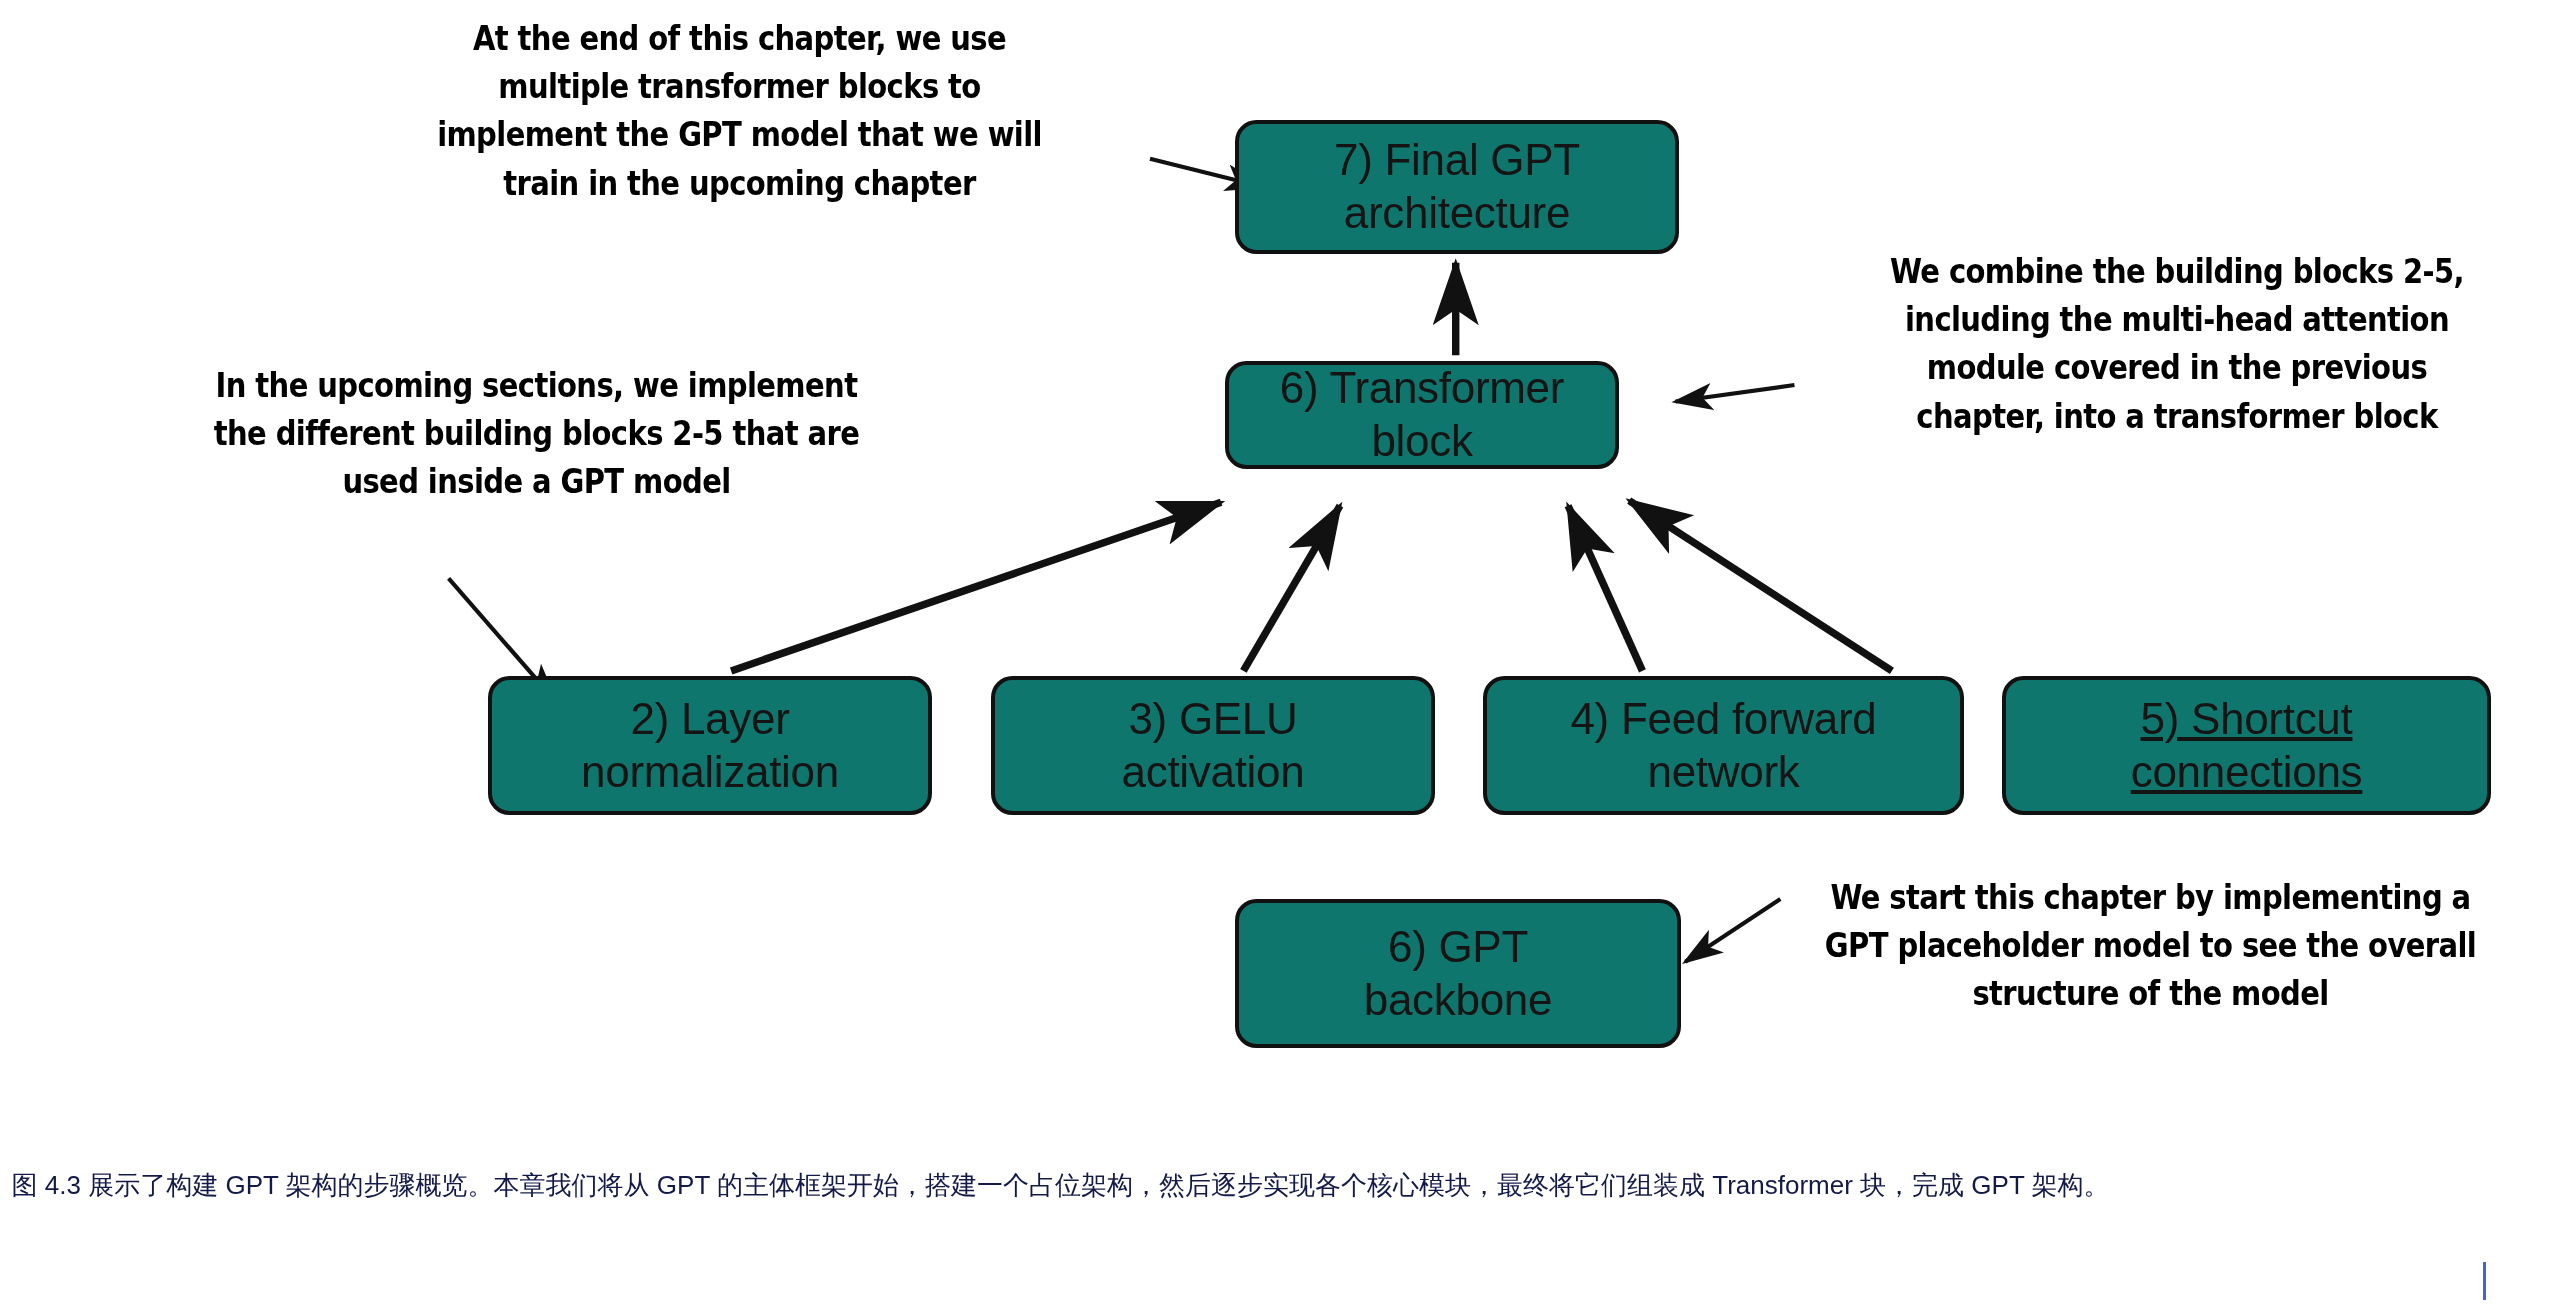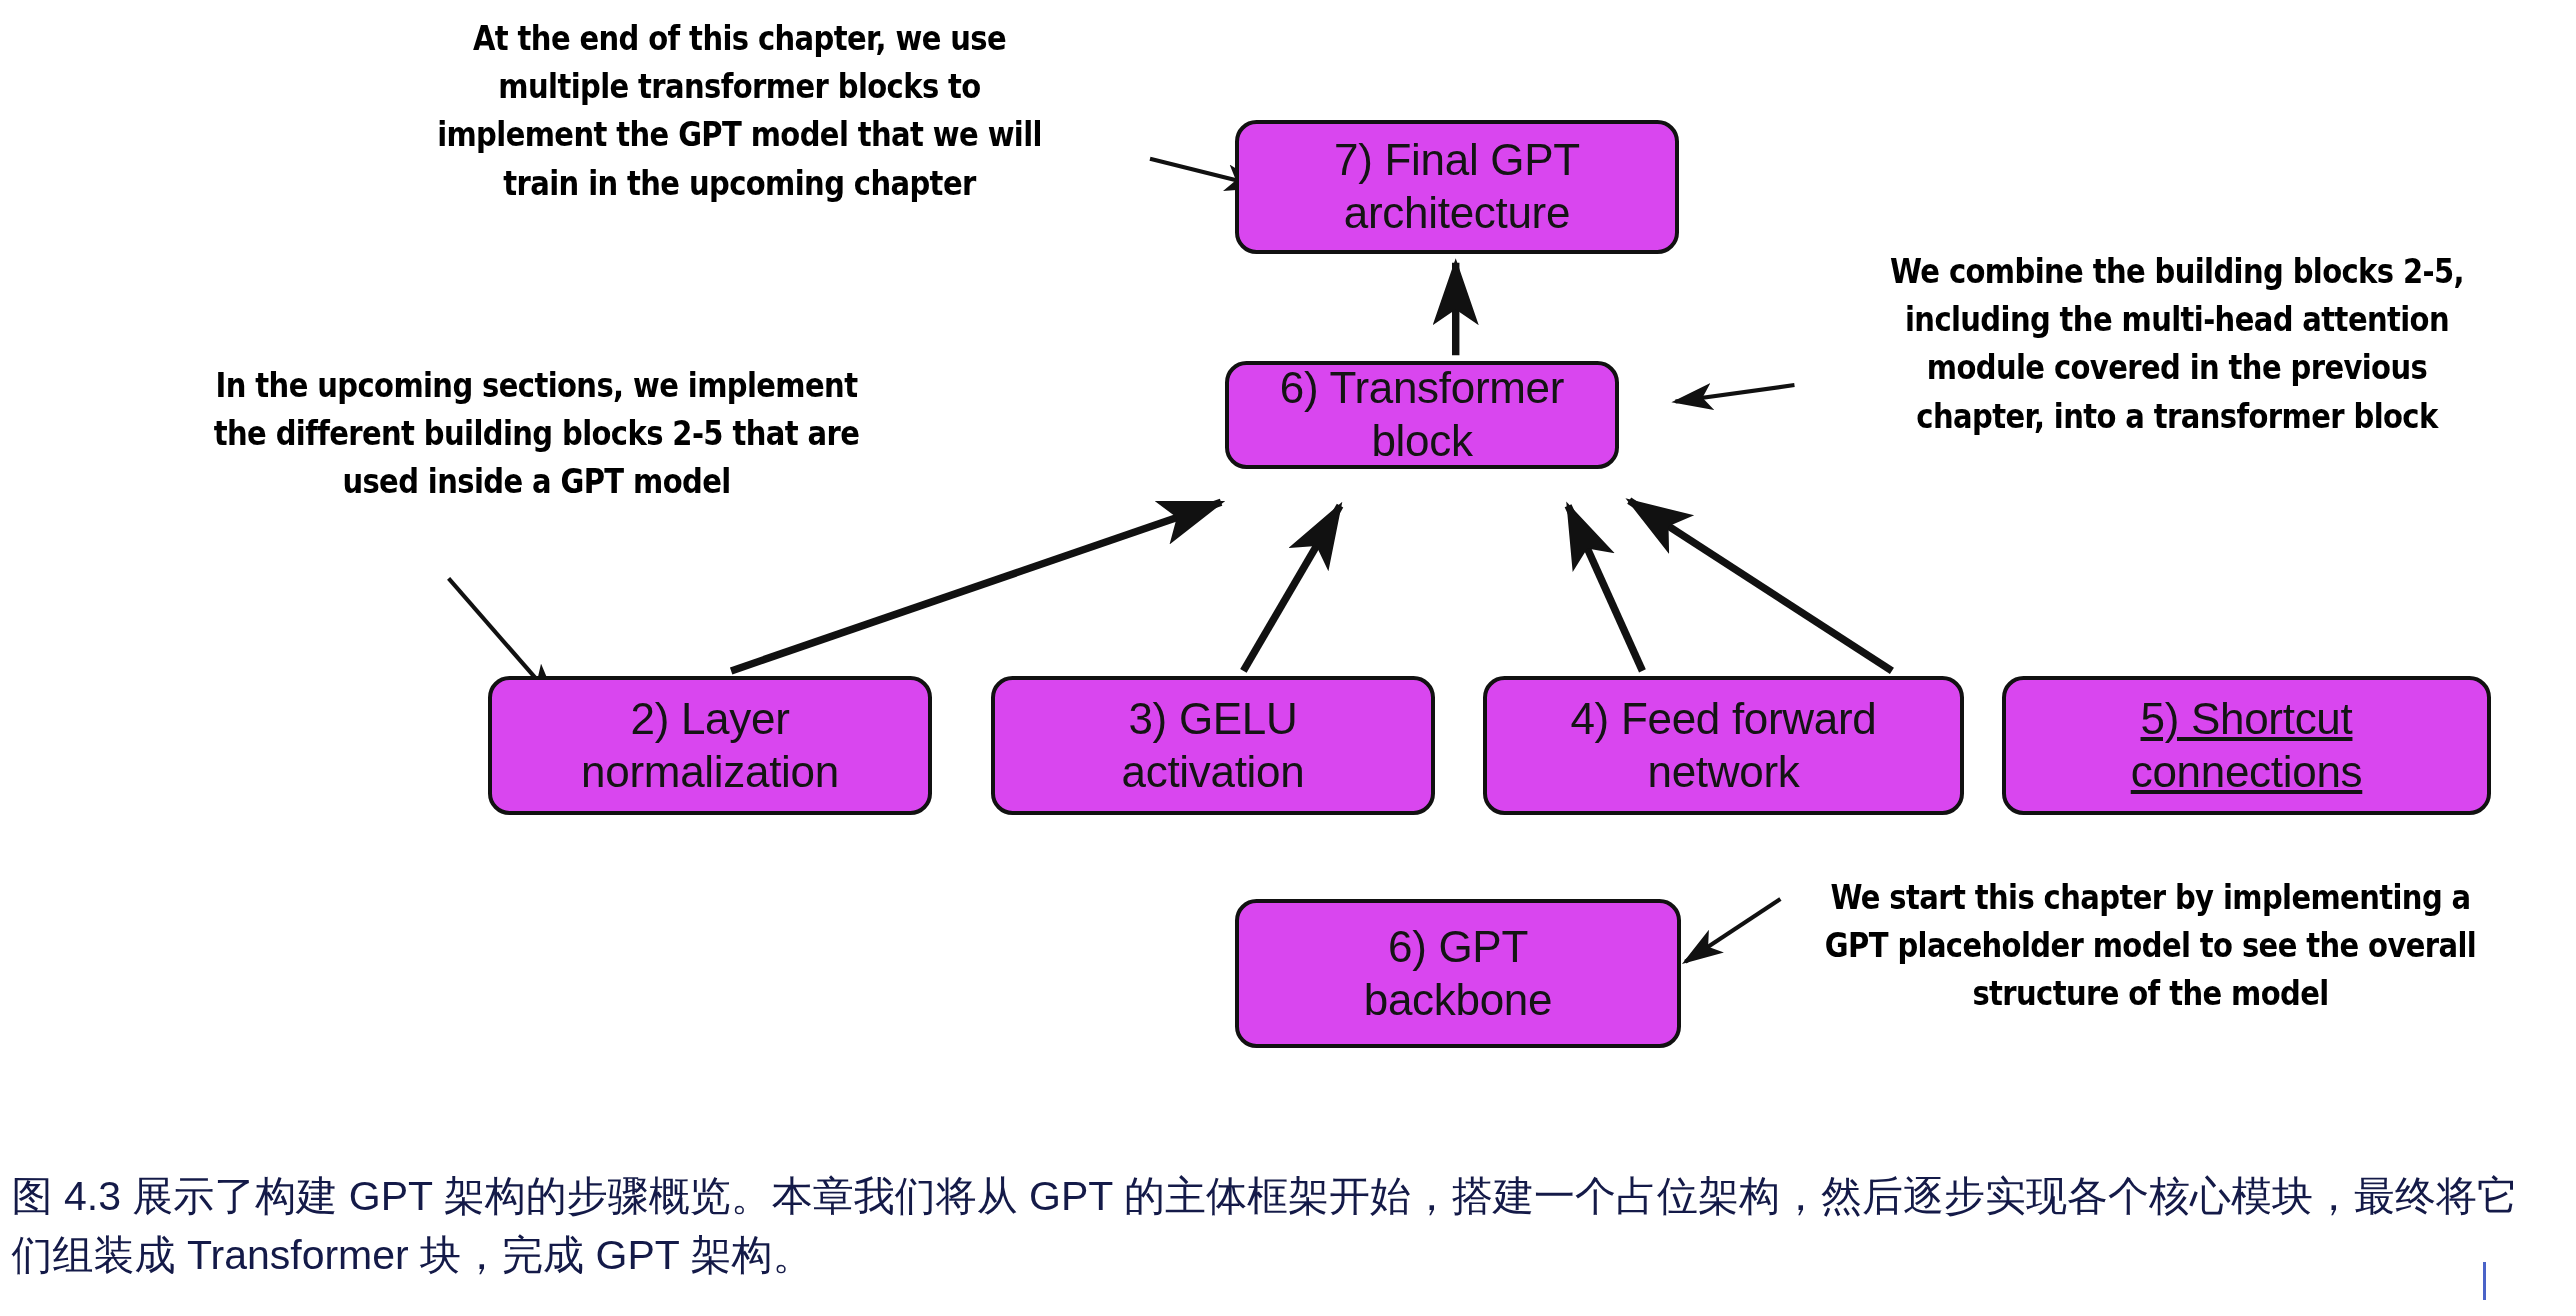--- a/index.html
+++ b/index.html
@@ -6,21 +6,21 @@
   body{width:2576px;height:1317px;position:relative;overflow:hidden;
        font-family:"Liberation Sans","DejaVu Sans",sans-serif;}
 
   #stage{position:absolute;left:0;top:0;width:2576px;height:1317px;}
 
   svg#wires{position:absolute;left:0;top:0;width:2576px;height:1317px;}
 
   .node{
     position:absolute;
     box-sizing:border-box;
-    background:#d946ef;
+    background:#0f766e;
     border:4.1px solid #111111;
     border-radius:21.5px;
     display:flex;
     align-items:center;
     justify-content:center;
     text-align:center;
     color:#141414;
     font-family:"Liberation Sans","DejaVu Sans",sans-serif;
     font-size:44px;
     line-height:1.20;
@@ -44,21 +44,21 @@
     z-index:6;
   }
 
   #caption{
     position:absolute;
     left:11.6px;
     top:1167px;
     width:2512px;
     color:#141a48;
     font-family:"Liberation Sans","DejaVu Sans",sans-serif;
-    font-size:41px;
+    font-size:26px;
     line-height:1.44;
     letter-spacing:0px;
     z-index:6;
   }
   #caret{
     position:absolute;
     left:2483px;top:1262px;width:2.5px;height:38px;
     background:#4a63c8;
     z-index:7;
   }

